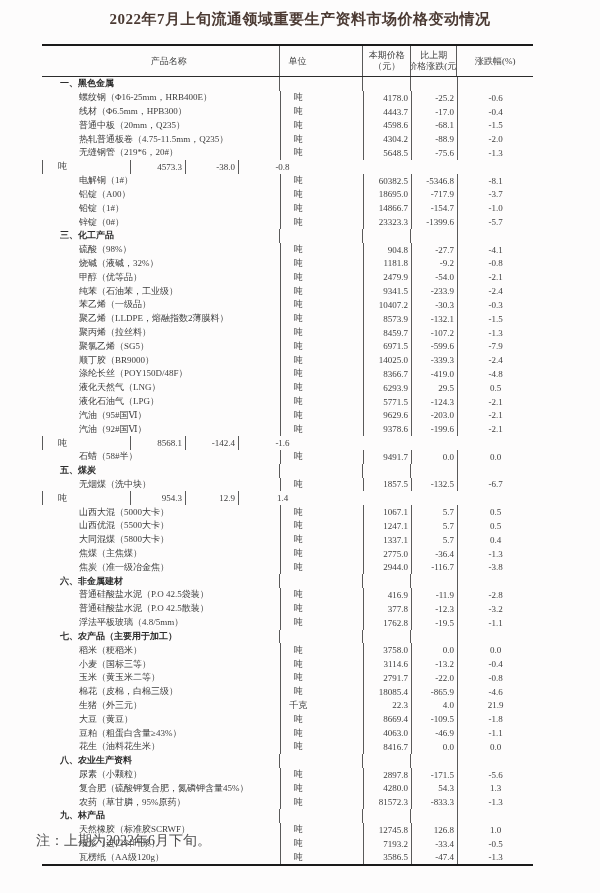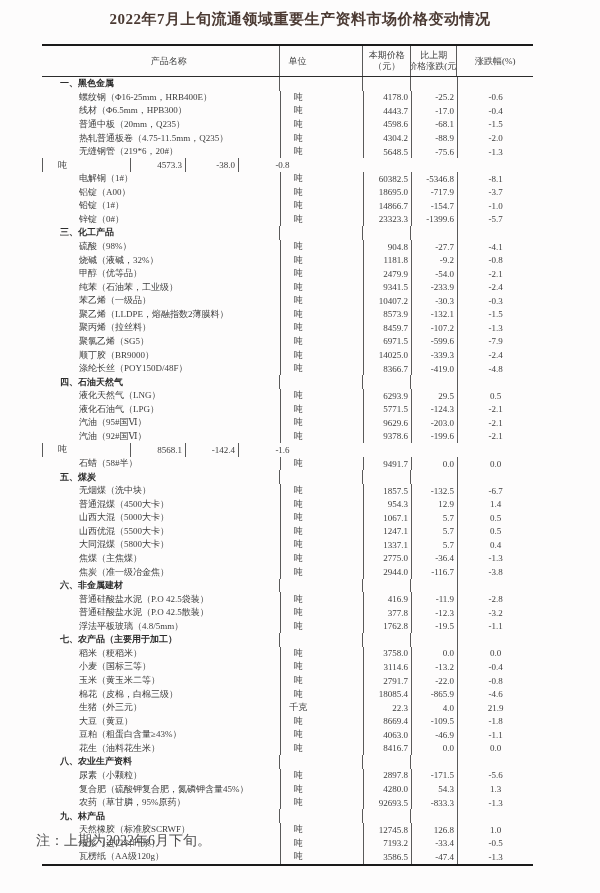--- a/index.html
+++ b/index.html
@@ -229,27 +229,20 @@
         <div class="cell c-change">-339.3</div>
         <div class="cell c-pct">-2.4</div>
       </div>
       <div class="trow">
         <div class="cell c-product item">涤纶长丝（POY150D/48F）</div>
         <div class="cell c-unit">吨</div>
         <div class="cell c-price">8366.7</div>
         <div class="cell c-change">-419.0</div>
         <div class="cell c-pct">-4.8</div>
       </div>
-      <div class="trow section">
-        <div class="cell c-product">四、石油天然气</div>
-        <div class="cell c-unit"></div>
-        <div class="cell c-price"></div>
-        <div class="cell c-change"></div>
-        <div class="cell c-pct"></div>
-      </div>
       <div class="trow">
         <div class="cell c-product item">液化天然气（LNG）</div>
         <div class="cell c-unit">吨</div>
         <div class="cell c-price">6293.9</div>
         <div class="cell c-change">29.5</div>
         <div class="cell c-pct">0.5</div>
       </div>
       <div class="trow">
         <div class="cell c-product item">液化石油气（LPG）</div>
         <div class="cell c-unit">吨</div>
@@ -292,21 +285,20 @@
         <div class="cell c-pct"></div>
       </div>
       <div class="trow">
         <div class="cell c-product item">无烟煤（洗中块）</div>
         <div class="cell c-unit">吨</div>
         <div class="cell c-price">1857.5</div>
         <div class="cell c-change">-132.5</div>
         <div class="cell c-pct">-6.7</div>
       </div>
       <div class="trow">
-        <div class="cell c-product item">普通混煤（4500大卡）</div>
         <div class="cell c-unit">吨</div>
         <div class="cell c-price">954.3</div>
         <div class="cell c-change">12.9</div>
         <div class="cell c-pct">1.4</div>
       </div>
       <div class="trow">
         <div class="cell c-product item">山西大混（5000大卡）</div>
         <div class="cell c-unit">吨</div>
         <div class="cell c-price">1067.1</div>
         <div class="cell c-change">5.7</div>
@@ -448,21 +440,21 @@
       <div class="trow">
         <div class="cell c-product item">复合肥（硫酸钾复合肥，氮磷钾含量45%）</div>
         <div class="cell c-unit">吨</div>
         <div class="cell c-price">4280.0</div>
         <div class="cell c-change">54.3</div>
         <div class="cell c-pct">1.3</div>
       </div>
       <div class="trow">
         <div class="cell c-product item">农药（草甘膦，95%原药）</div>
         <div class="cell c-unit">吨</div>
-        <div class="cell c-price">92693.5</div>
+        <div class="cell c-price">81572.3</div>
         <div class="cell c-change">-833.3</div>
         <div class="cell c-pct">-1.3</div>
       </div>
       <div class="trow section">
         <div class="cell c-product">九、林产品</div>
         <div class="cell c-unit"></div>
         <div class="cell c-price"></div>
         <div class="cell c-change"></div>
         <div class="cell c-pct"></div>
       </div>

